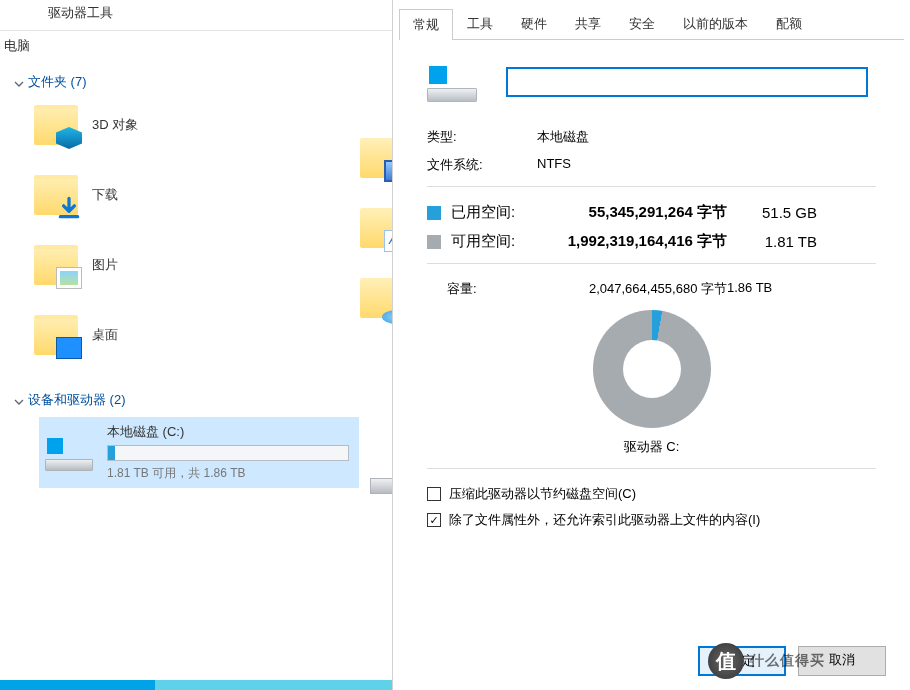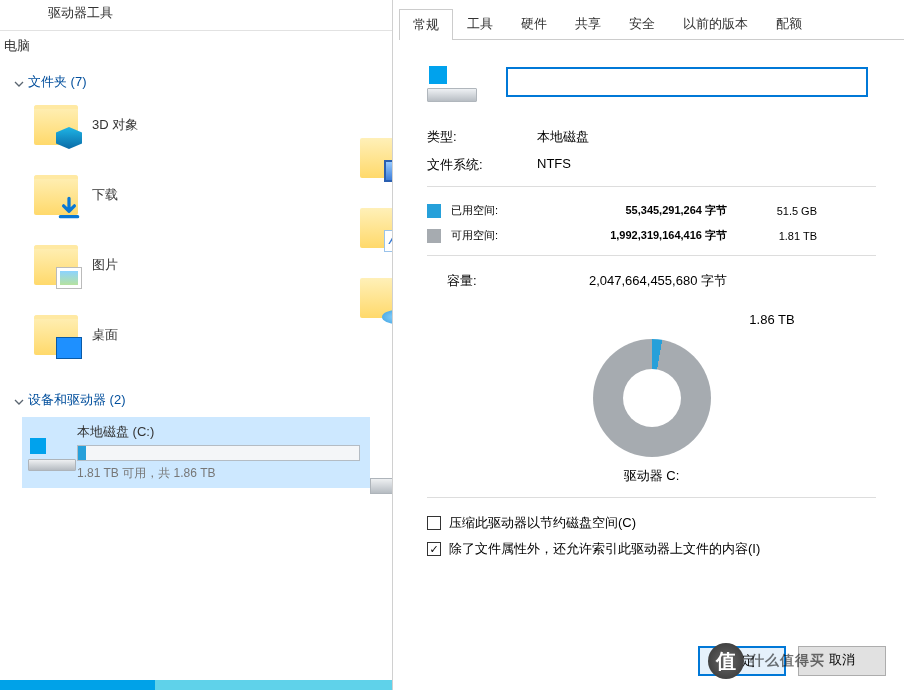--- a/index.html
+++ b/index.html
@@ -44,22 +44,22 @@
 .folder-label { font-size: 13px; color: #333; }
 .right-edge-icons { position: absolute; left: 360px; top: 138px; width: 50px; }
 .reb-item { width: 44px; height: 40px; margin-bottom: 30px; background: linear-gradient(#fff0b8,#ffd96b); border-radius: 2px; position: relative; }
 .reb-item .ov { position:absolute; right:-4px; bottom:-4px; width:24px; height:22px; }
 .ov.video{ background: linear-gradient(#95c9ff,#3e7ed9); border:2px solid #2a5fb0; }
 .ov.page{ background:#fff; border:1px solid #9ac3eb; }
 .ov.page::after{content:"A"; color:#3a7bd5; font-style:italic; font-size:14px; position:absolute; left:4px; top:0;}
 .ov.disk{ width:30px; height:14px; background:radial-gradient(ellipse at center,#8fd4ff,#3aa0e0); border-radius:50%; bottom:-6px; right:-8px;}
 
 .drive-row {
-  display: flex; gap: 1px; margin-left: 14px; padding: 6px 10px 6px 6px;
-  background: #cde8ff; width: 348px; align-items: center;
+  display: flex; gap: 14px; margin-left: 31px; padding: 6px 10px 6px 6px;
+  background: #cde8ff; width: 320px; align-items: center;
 }
 .drive-icon { width: 48px; height: 36px; position: relative; }
 .drive-icon .plat { position:absolute; left:0; right:0; bottom:0; height:12px; background:linear-gradient(#eef0f2,#b6bcc2); border:1px solid #aeb4ba; border-radius:1px;}
 .drive-icon .win { position:absolute; left:2px; top:3px; width:16px; height:16px; background:#00a2ed; }
 .drive-info { flex:1; }
 .drive-name { font-size: 13px; color: #333; margin-bottom: 4px; }
 .drive-bar { height: 16px; background: #f4f6f8; border: 1px solid #b4bcc4; position: relative; }
 .drive-bar-fill { position:absolute; left:0; top:0; bottom:0; width:3%; background:#26a0da;}
 .drive-text { font-size: 12px; color:#777; margin-top:4px; }
 .drive-peek { position:absolute; left:370px; top:478px; width:40px; height:16px; background:linear-gradient(#eef0f2,#b6bcc2); border:1px solid #aeb4ba;}
@@ -78,31 +78,31 @@
 .tab.active { border-color:#ccc; background:#fff; position:relative; top:1px; }
 .dlg-body { padding: 22px 28px 10px 28px; }
 .title-row { display:flex; align-items:center; gap:30px; margin-bottom: 26px; }
 .drive-icon-big { width:50px; height:40px; position:relative; }
 .drive-icon-big .plat{ position:absolute; left:0; right:0; bottom:0; height:14px; background:linear-gradient(#eef1f4,#b8bec4); border:1px solid #b0b6bc; border-radius:1px;}
 .drive-icon-big .win{ position:absolute; left:2px; top:4px; width:18px; height:18px; background:#00a2ed;}
 .name-input { width: 360px; height:28px; border:1px solid #0078d7; padding:2px 6px; font-size:13px; outline:1px solid #0078d7; }
 .kv { display:flex; font-size:13px; margin-bottom:10px; }
 .kv .k { width:110px; }
 .hr { border:none; border-top:1px solid #ddd; margin:12px 0 16px 0; }
-.space-row { display:flex; align-items:center; font-size:11px; margin-bottom:10px; }
+.space-row { display:flex; align-items:center; font-size:15px; margin-bottom:10px; }
 .sq { width:14px; height:14px; margin-right:10px; }
 .sq.used{ background:#26a0da;}
 .sq.free{ background:#a6abb0;}
 .space-row .lab{ width:88px;}
 .space-row .bytes{ width:188px; text-align:right;font-weight:bold;}
 .space-row .short{ width:90px; text-align:right;}
 .cap-row { display:flex; font-size:13px; margin:16px 0 6px 20px;}
 .cap-row .lab{ width:92px;}
 .cap-row .bytes{ width:188px; text-align:right;}
-.cap-row .short{ width:90px; text-align:center;margin-top:40px;}
+.cap-row .short{ width:90px; text-align:left;}
 .donut-wrap{ position:relative; height:130px; display:flex; justify-content:center; align-items:center; }
 .donut{ width:118px; height:118px; border-radius:50%;
   background: conic-gradient(#26a0da 0 10deg, #a6abb0 10deg 360deg);
   display:flex; align-items:center; justify-content:center;}
 .donut::after{ content:""; width:58px; height:58px; border-radius:50%; background:#fff;}
 .cleanup-row{ display:flex; align-items:center; margin-top:4px;}
 .cleanup-row .caption{ flex:1; text-align:center; font-size:13px;}
 .btn{ padding:4px 12px; font-size:13px; background:#e1e1e1; border:1px solid #adadad; min-width:88px; text-align:center;}
 .btn.primary{ border:2px solid #0078d7; background:#e5f1fb;}
 .check-row{ display:flex; align-items:center; gap:8px; font-size:13px; margin-top:8px;}

